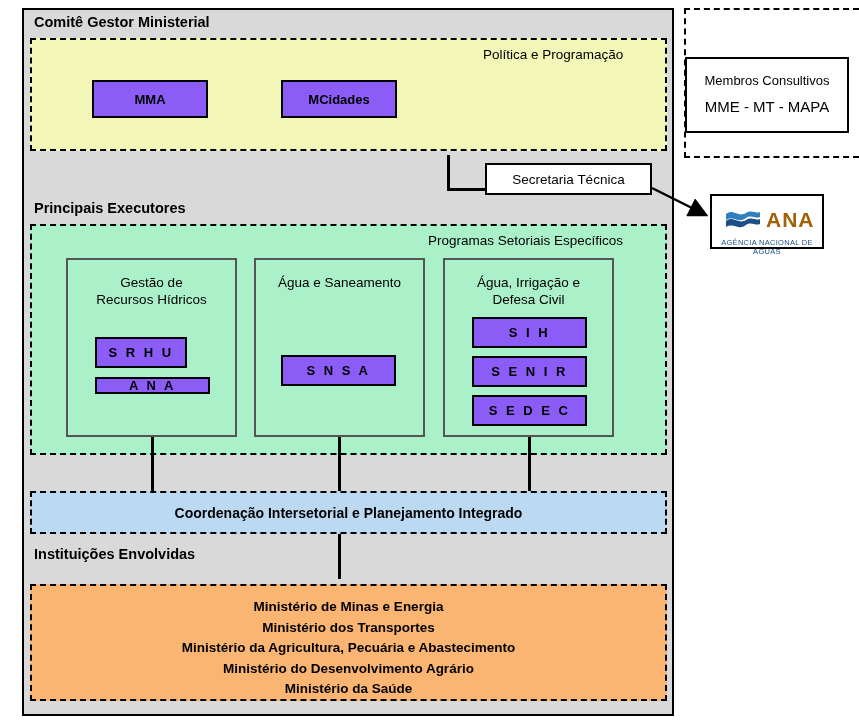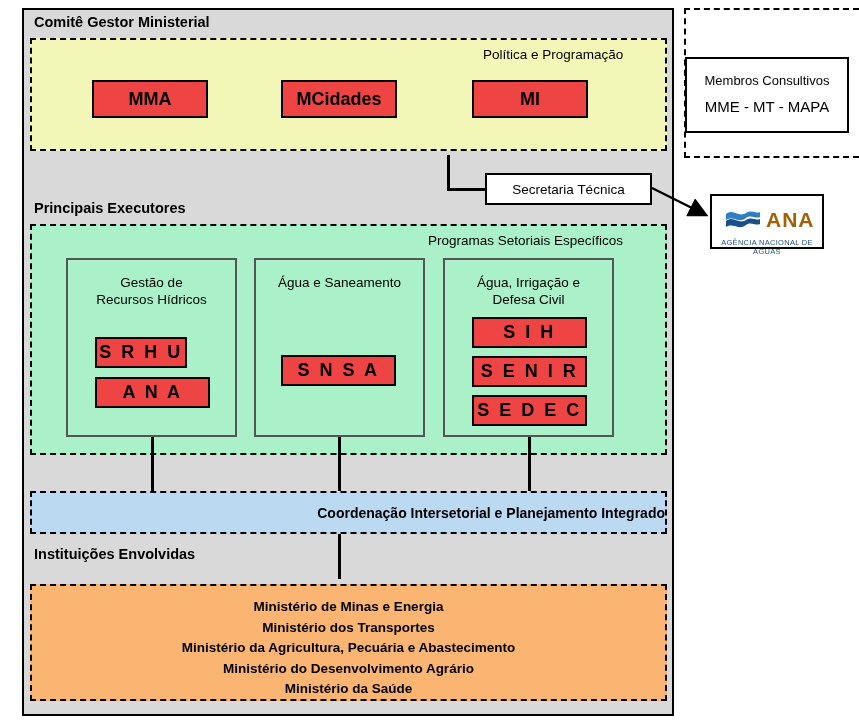--- a/index.html
+++ b/index.html
@@ -52,45 +52,45 @@
   .box-label {
     position: absolute;
     font-size: 13.5px;
     color: #000;
     white-space: nowrap;
   }
 
   
   .wbox {
     position: absolute;
-    background: #ef4444;
+    background: #8b5cf6;
     border: 2px solid #000000;
     box-sizing: border-box;
     display: flex;
     align-items: center;
     justify-content: center;
     text-align: left;
-    font-size: 18px;
+    font-size: 13px;
     font-weight: bold;
     color: #000;
   }
   .wbox.spaced { letter-spacing: 2.5px; }
 
   
   .yellow {
     background: #f2f7b8;
   }
   .green {
     background: #aaf0c8;
   }
   .blue {
     background: #bcd9f2;
     display: flex;
     align-items: center;
-    justify-content: flex-end;
+    justify-content: center;
   }
   .orange {
     background: #f9b571;
   }
 
   .inner-green {
     position: absolute;
     background: #aaf0c8;
     border: 2px solid #555555;
     box-sizing: border-box;
@@ -221,27 +221,26 @@
   <div class="grey-panel"></div>
 
   <div class="section-title" style="left:34px; top:14px;">Comitê Gestor Ministerial</div>
 
   <div class="dashed yellow" style="left:30px; top:38px; width:637px; height:113px;"></div>
 
   <div class="box-label" style="left:483px; top:47px; font-size:13.5px;">Política e Programação</div>
 
   <div class="wbox" style="left:92px; top:80px; width:116px; height:38px;">MMA</div>
   <div class="wbox" style="left:281px; top:80px; width:116px; height:38px;">MCidades</div>
-  <div class="wbox" style="left:472px; top:80px; width:116px; height:38px;">MI</div>
 
   <div class="vline" style="left:447px; top:155px; height:20px;"></div>
   <div class="hline" style="left:447px; top:188px; width:40px;"></div>
   <div class="vline" style="left:447px; top:172px; height:19px;"></div>
 
-  <div class="sec-tec" style="left:485px; top:173px; width:167px; height:32px;">Secretaria Técnica</div>
+  <div class="sec-tec" style="left:485px; top:163px; width:167px; height:32px;">Secretaria Técnica</div>
 
   <svg class="arrow" style="left:652px; top:188px; width:68px; height:38px;">
     <defs>
       <marker id="ah" markerWidth="8" markerHeight="8" refX="6" refY="4" orient="auto" markerUnits="strokeWidth">
         <path d="M0,0 L8,4 L0,8 z" fill="#000"></path>
       </marker>
     </defs>
     <line x1="0" y1="0" x2="52" y2="26" stroke="#000" stroke-width="2.5" marker-end="url(#ah)"></line>
   </svg>
 
@@ -251,21 +250,21 @@
 
   <div class="box-label" style="left:428px; top:233px;">Programas Setoriais Específicos</div>
 
   <div class="inner-green" style="left:66px; top:258px; width:171px; height:179px;">
     <div class="inner-title" style="top:14px;">
       <div>Gestão de</div>
       <div>Recursos Hídricos</div>
     </div>
   </div>
   <div class="wbox spaced" style="left:95px; top:337px; width:92px; height:31px;">S R H U</div>
-  <div class="wbox spaced" style="left:95px; top:377px; width:115px; height:31px;">A N A</div>
+  <div class="wbox spaced" style="left:95px; top:377px; width:115px; height:17px;">A N A</div>
 
   <div class="inner-green" style="left:254px; top:258px; width:171px; height:179px;">
     <div class="inner-title" style="top:14px;">
       <div>Água e Saneamento</div>
     </div>
   </div>
   <div class="wbox spaced" style="left:281px; top:355px; width:115px; height:31px;">S N S A</div>
 
   <div class="inner-green" style="left:443px; top:258px; width:171px; height:179px;">
     <div class="inner-title" style="top:14px;">

